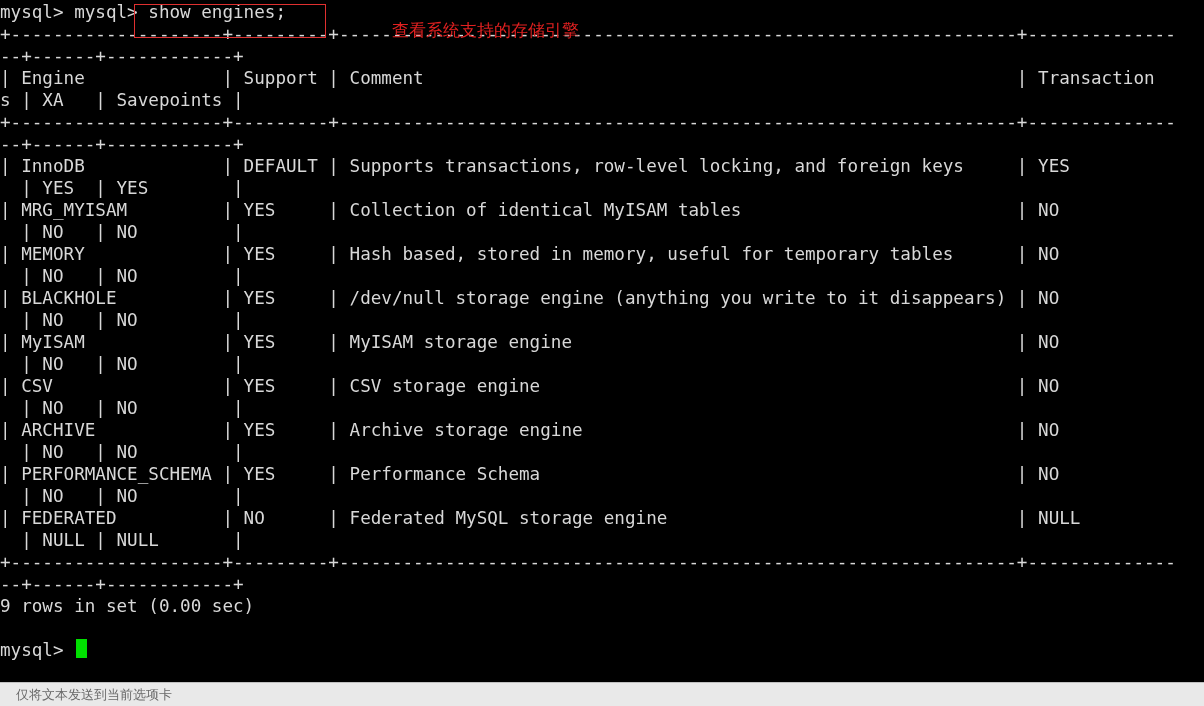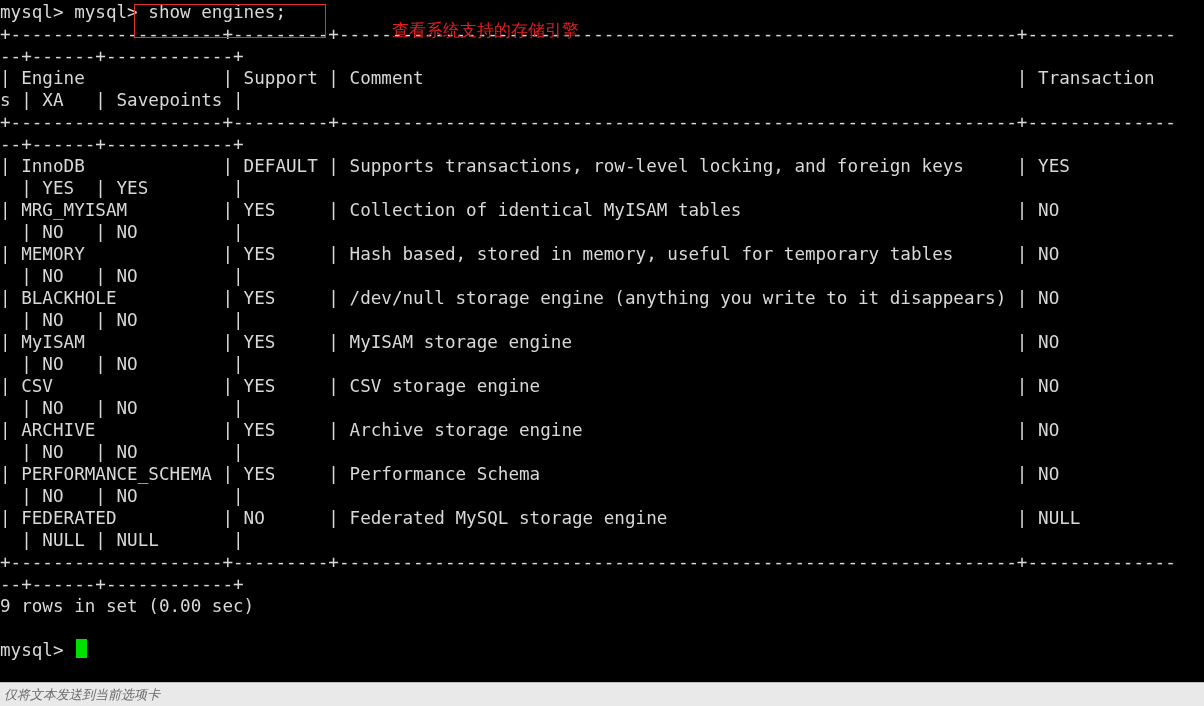--- a/index.html
+++ b/index.html
@@ -96,23 +96,22 @@
     border-top: 1px solid #c0c0c0;
     box-sizing: border-box;
     display: flex;
     align-items: center;
   }
 
   .statusbar .status-text {
     font-family: "DejaVu Sans", "Liberation Sans", sans-serif;
     font-size: 13px;
     color: #6a6a6a;
-    padding-left: 4px;
+    padding-left: 16px;
     white-space: pre;
-    font-style: italic;
   }
 </style>
 </head>
 <body>
 
 <div id="app">
 
   <div class="terminal">
     <div class="term-lines" id="term-lines"><span class="ln">mysql&gt; mysql&gt; show engines;</span><span class="ln">+--------------------+---------+----------------------------------------------------------------+--------------</span><span class="ln">--+------+------------+</span><span class="ln">| Engine             | Support | Comment                                                        | Transaction</span><span class="ln">s | XA   | Savepoints |</span><span class="ln">+--------------------+---------+----------------------------------------------------------------+--------------</span><span class="ln">--+------+------------+</span><span class="ln">| InnoDB             | DEFAULT | Supports transactions, row-level locking, and foreign keys     | YES</span><span class="ln">  | YES  | YES        |</span><span class="ln">| MRG_MYISAM         | YES     | Collection of identical MyISAM tables                          | NO</span><span class="ln">  | NO   | NO         |</span><span class="ln">| MEMORY             | YES     | Hash based, stored in memory, useful for temporary tables      | NO</span><span class="ln">  | NO   | NO         |</span><span class="ln">| BLACKHOLE          | YES     | /dev/null storage engine (anything you write to it disappears) | NO</span><span class="ln">  | NO   | NO         |</span><span class="ln">| MyISAM             | YES     | MyISAM storage engine                                          | NO</span><span class="ln">  | NO   | NO         |</span><span class="ln">| CSV                | YES     | CSV storage engine                                             | NO</span><span class="ln">  | NO   | NO         |</span><span class="ln">| ARCHIVE            | YES     | Archive storage engine                                         | NO</span><span class="ln">  | NO   | NO         |</span><span class="ln">| PERFORMANCE_SCHEMA | YES     | Performance Schema                                             | NO</span><span class="ln">  | NO   | NO         |</span><span class="ln">| FEDERATED          | NO      | Federated MySQL storage engine                                 | NULL</span><span class="ln">  | NULL | NULL       |</span><span class="ln">+--------------------+---------+----------------------------------------------------------------+--------------</span><span class="ln">--+------+------------+</span><span class="ln">9 rows in set (0.00 sec)</span><span class="ln">&nbsp;</span><span class="ln">mysql&gt; </span></div>
 

